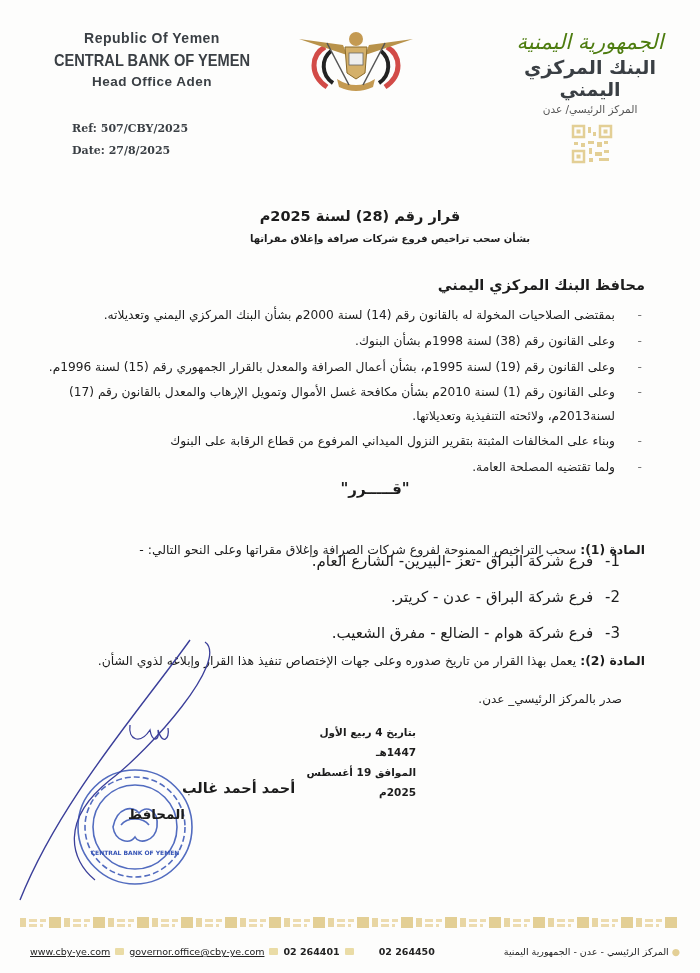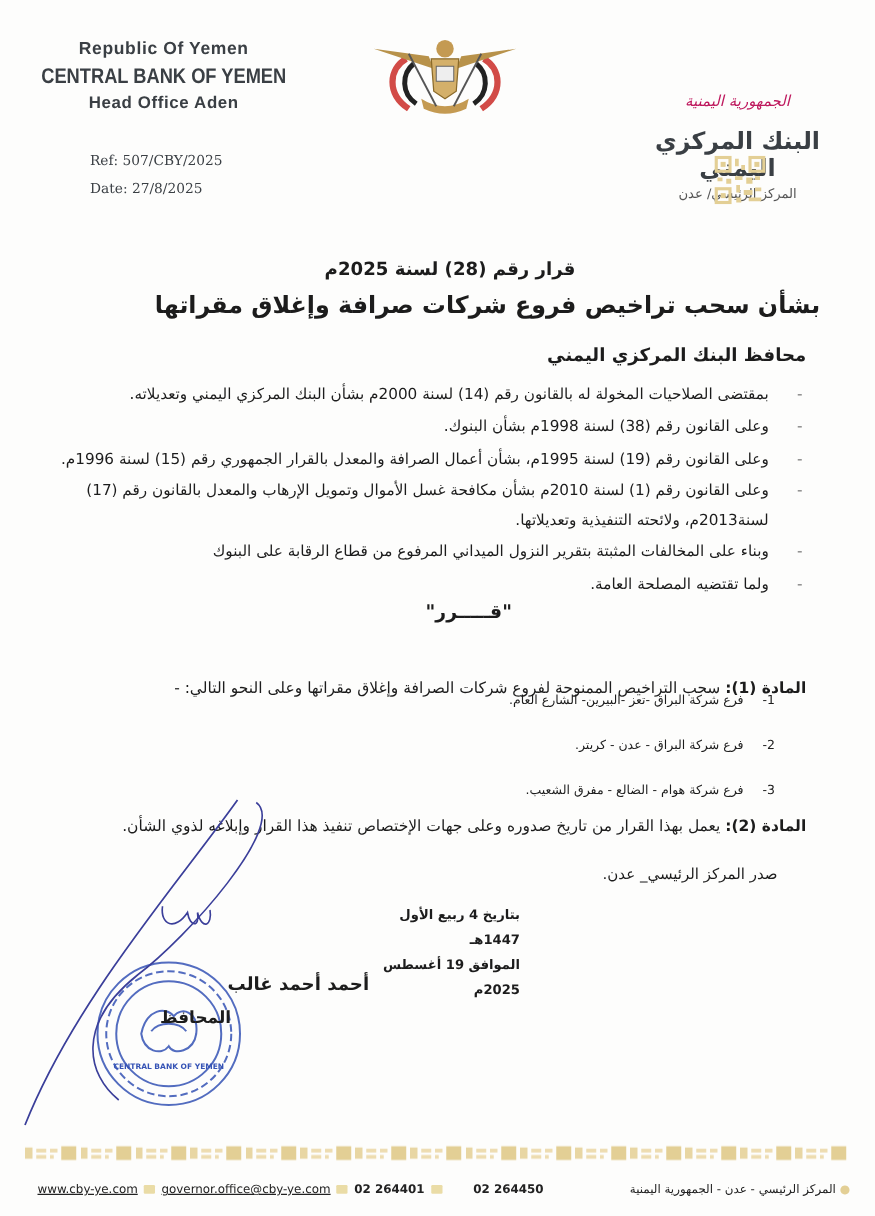--- a/index.html
+++ b/index.html
@@ -3,54 +3,54 @@
 <meta charset="utf-8">
 <style>
   html, body { margin:0; padding:0; }
   body {
     width:700px; height:973px; background:#fdfdfc; position:relative; overflow:hidden;
     font-family:"DejaVu Sans", sans-serif; color:#1c1c1c;
   }
   .abs { position:absolute; }
 
   
-  .en-header { left:0; top:30px; width:262px; text-align:center; color:#3a3f44; }
+  .en-header { left:0; top:30px; width:262px; text-align:center; color:#3a3f44;padding-left:21px; }
   .en-rep { font-family:"Liberation Sans", sans-serif; font-weight:bold; font-size:14px; letter-spacing:0.5px; }
   .en-bank { font-family:"Liberation Sans", sans-serif; font-weight:bold; font-size:17px; margin-top:5px; transform:scaleX(0.86); letter-spacing:0; }
   .en-office { font-family:"Liberation Sans", sans-serif; font-weight:bold; font-size:13.5px; margin-top:3px; letter-spacing:0.5px; }
-  .ref-block { left:72px; top:118px; font-family:"DejaVu Serif", serif; font-weight:normal; font-size:11px; color:#3a3f44; line-height:22px; }
+  .ref-block { left:72px; top:118px; font-family:"DejaVu Serif", serif; font-weight:bold; font-size:11px; color:#3a3f44; line-height:22px; }
 
   
   .emblem { left:297px; top:25px; width:118px; height:72px; }
 
   
   .ar-header { left:500px; top:30px; width:180px; text-align:center; direction:rtl; color:#3a3f44; }
-  .ar-rep { font-family:"DejaVu Serif", serif; font-style:italic; font-size:12px; color:#be185d;margin-top:44px; }
-  .ar-bank { font-family:"DejaVu Sans", sans-serif; font-weight:bold; font-size:19px; margin-top:14px; }
+  .ar-rep { font-family:"DejaVu Serif", serif; font-style:italic; font-size:21px; color:#4d7c0f; }
+  .ar-bank { font-family:"DejaVu Sans", sans-serif; font-weight:bold; font-size:19px; margin-top:2px; }
   .ar-office { font-size:10.5px; margin-top:3px; color:#555; }
   .qr { left:571px; top:124px; width:42px; height:40px; }
 
   
   .title1, .title2 { left:0; width:700px; text-align:center; direction:rtl; font-weight:bold; }
   .title1 { top:208px; font-size:14.5px; padding-left:20px; box-sizing:border-box; }
-  .title2 { top:233px; font-size:19px; padding-left:80px; box-sizing:border-box; }
+  .title2 { top:233px; font-size:10px; padding-left:80px; box-sizing:border-box; }
 
   .gov-heading { right:55px; top:277px; font-weight:bold; font-size:14.5px; direction:rtl; }
 
   
   .preamble { right:55px; top:302px; width:600px; direction:rtl; font-size:12.2px; }
   .pre-item { position:relative; padding-right:30px; line-height:26px; }
   .pre-item .dash { position:absolute; right:3px; top:0; color:#777; }
   .pre-item.two-line { line-height:24px; }
 
   .decided { left:0; top:480px; width:700px; text-align:center; font-weight:bold; font-size:15px; padding-left:50px; box-sizing:border-box; }
 
   .article1 { right:55px; top:509px; direction:rtl; font-size:12.4px; width:620px;margin-top:33px; }
   .art-label { font-weight:bold; }
-  .branches { right:80px; top:544px; direction:rtl; font-size:10px; width:600px; }
+  .branches { right:80px; top:544px; direction:rtl; font-size:15px; width:600px; }
   .branch { line-height:34px; height:36px; }
   .branch-num { display:inline-block; width:22px; }
 
   .article2 { right:55px; top:653px; direction:rtl; font-size:12.4px; width:640px; }
   .issued { right:78px; top:692px; direction:rtl; font-size:12px; }
 
   .date-block { left:296px; top:722px; width:120px; direction:rtl; text-align:right; font-size:10.5px; font-weight:bold; line-height:20px; }
 
   .sig-name { left:150px; top:780px; direction:rtl; font-size:14.5px; font-weight:bold;margin-left:32px; }
   .sig-title { left:128px; top:806px; direction:rtl; font-size:13.5px; font-weight:bold; }
@@ -173,21 +173,21 @@
   <div class="branch">
     <span class="branch-num">3-</span>
     <span>فرع شركة هوام - الضالع - مفرق الشعيب.</span>
   </div>
 </div>
 
 <div class="abs article2">
   <span class="art-label">المادة (2):</span><span> يعمل بهذا القرار من تاريخ صدوره وعلى جهات الإختصاص تنفيذ هذا القرار وإبلاغه لذوي الشأن.</span>
 </div>
 
-<div class="abs issued">صدر المركز الرئيسي_ عدن.</div>
+<div class="abs issued">صدر بالمركز الرئيسي_ عدن.</div>
 
 <div class="abs date-block">
   <div>بتاريخ 4 ربيع الأول 1447هـ</div>
   <div>الموافق 19 أغسطس 2025م</div>
 </div>
 
 <svg class="abs stamp" viewBox="0 0 124 120">
   <g fill="none" stroke="#3553b5" stroke-width="1.6" opacity="0.85">
     <circle cx="62" cy="60" r="57"></circle>
     <circle cx="62" cy="60" r="50" stroke-dasharray="6 3"></circle>

